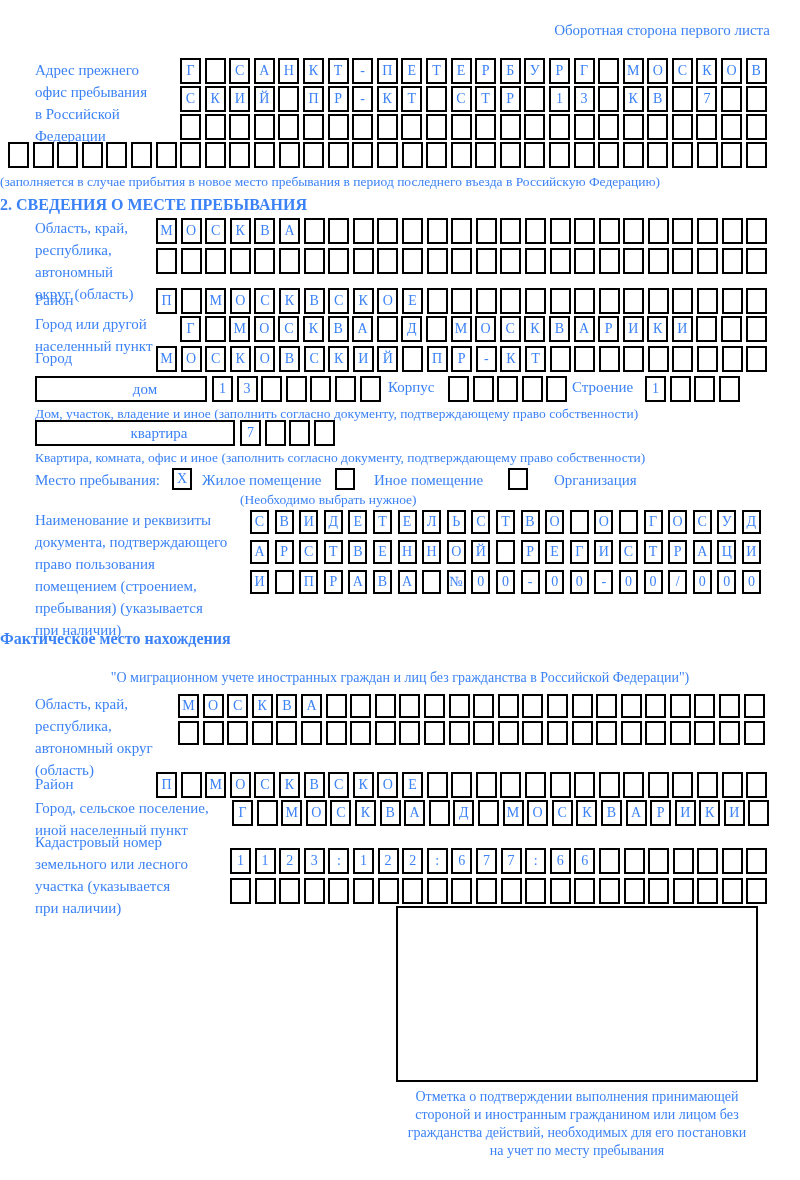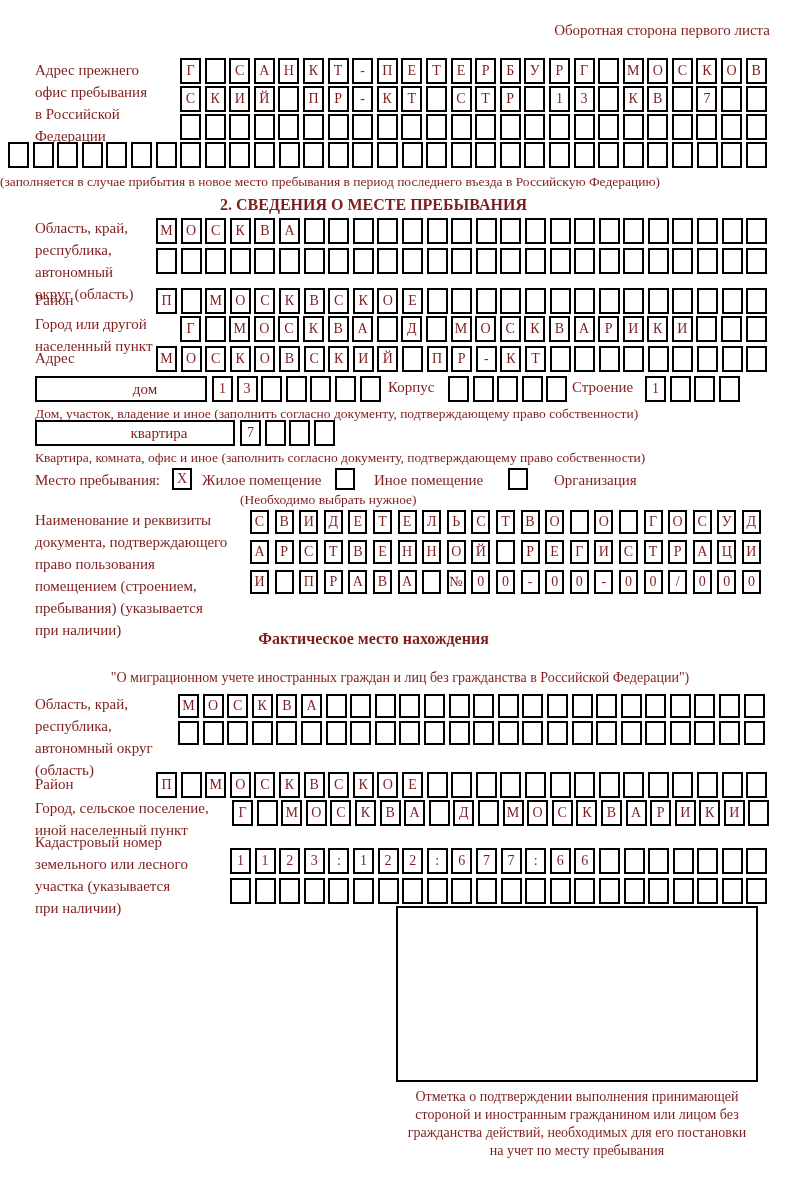--- a/index.html
+++ b/index.html
@@ -1,20 +1,20 @@
 <!DOCTYPE html>
 <html><head>
 <meta charset="utf-8">
 <style>
   html,body{margin:0;padding:0;background:#ffffff;}
-  .page{position:relative;width:800px;height:1180px;background:#ffffff;color:#7f1d1d;
+  .page{position:relative;width:800px;height:1180px;background:#ffffff;color:#3b82f6;
         font-family:"Liberation Serif","DejaVu Serif",serif;overflow:hidden;}
   .t{position:absolute;font-size:15px;white-space:nowrap;}
   .cap{position:absolute;font-size:13.5px;white-space:nowrap;}
-  .ttl{position:absolute;left:0;width:747px;text-align:center;font-weight:bold;font-size:16px;}
+  .ttl{position:absolute;left:0;width:747px;text-align:left;font-weight:bold;font-size:16px;}
   .ctr{position:absolute;left:0;width:800px;text-align:center;font-size:14px;white-space:nowrap;}
   .row{position:absolute;display:flex;gap:3.6px;}
   .row .cell{width:21px;height:26px;border:2px solid #000;box-sizing:border-box;
              display:flex;align-items:center;justify-content:center;font-size:14px;background:#fff;}
   .row.sm{gap:5.6px;}
   .row.sm .cell{width:19px;height:24px;}
   .row.h24 .cell{height:24px;}
   .chk{position:absolute;width:20px;height:22px;border:2px solid #000;box-sizing:border-box;
        display:flex;align-items:center;justify-content:center;font-size:14px;}
   .lblbox{position:absolute;height:26px;border:2px solid #000;box-sizing:border-box;
@@ -258,21 +258,21 @@
       <span class="cell">А</span>
       <span class="cell">Р</span>
       <span class="cell">И</span>
       <span class="cell">К</span>
       <span class="cell">И</span>
       <span class="cell"></span>
       <span class="cell"></span>
       <span class="cell"></span>
     </div>
 
-  <div class="t" style="left:35px;top:350px">Адрес</div>
+  <div class="t" style="left:35px;top:350px">Город</div>
   <div class="row" style="left:156px;top:346px">
       <span class="cell">М</span>
       <span class="cell">О</span>
       <span class="cell">С</span>
       <span class="cell">К</span>
       <span class="cell">О</span>
       <span class="cell">В</span>
       <span class="cell">С</span>
       <span class="cell">К</span>
       <span class="cell">И</span>

